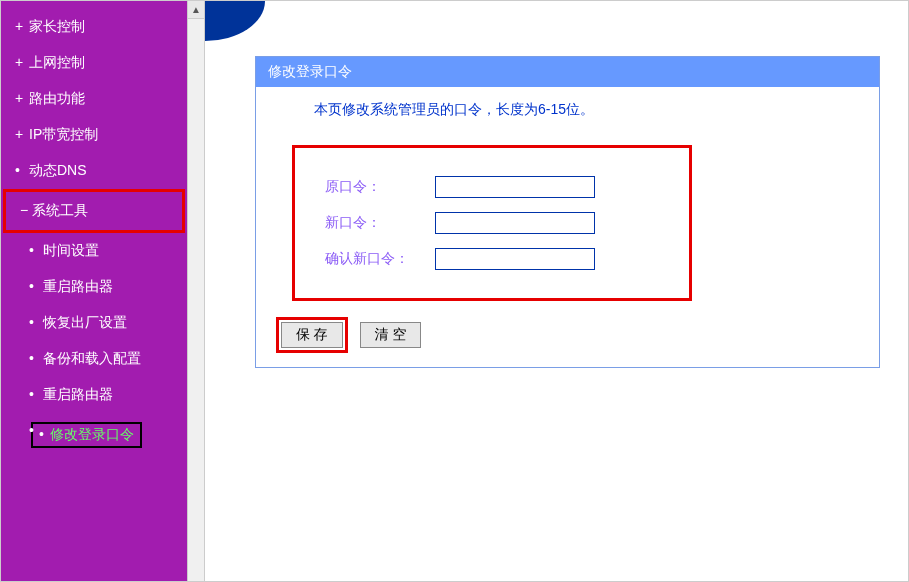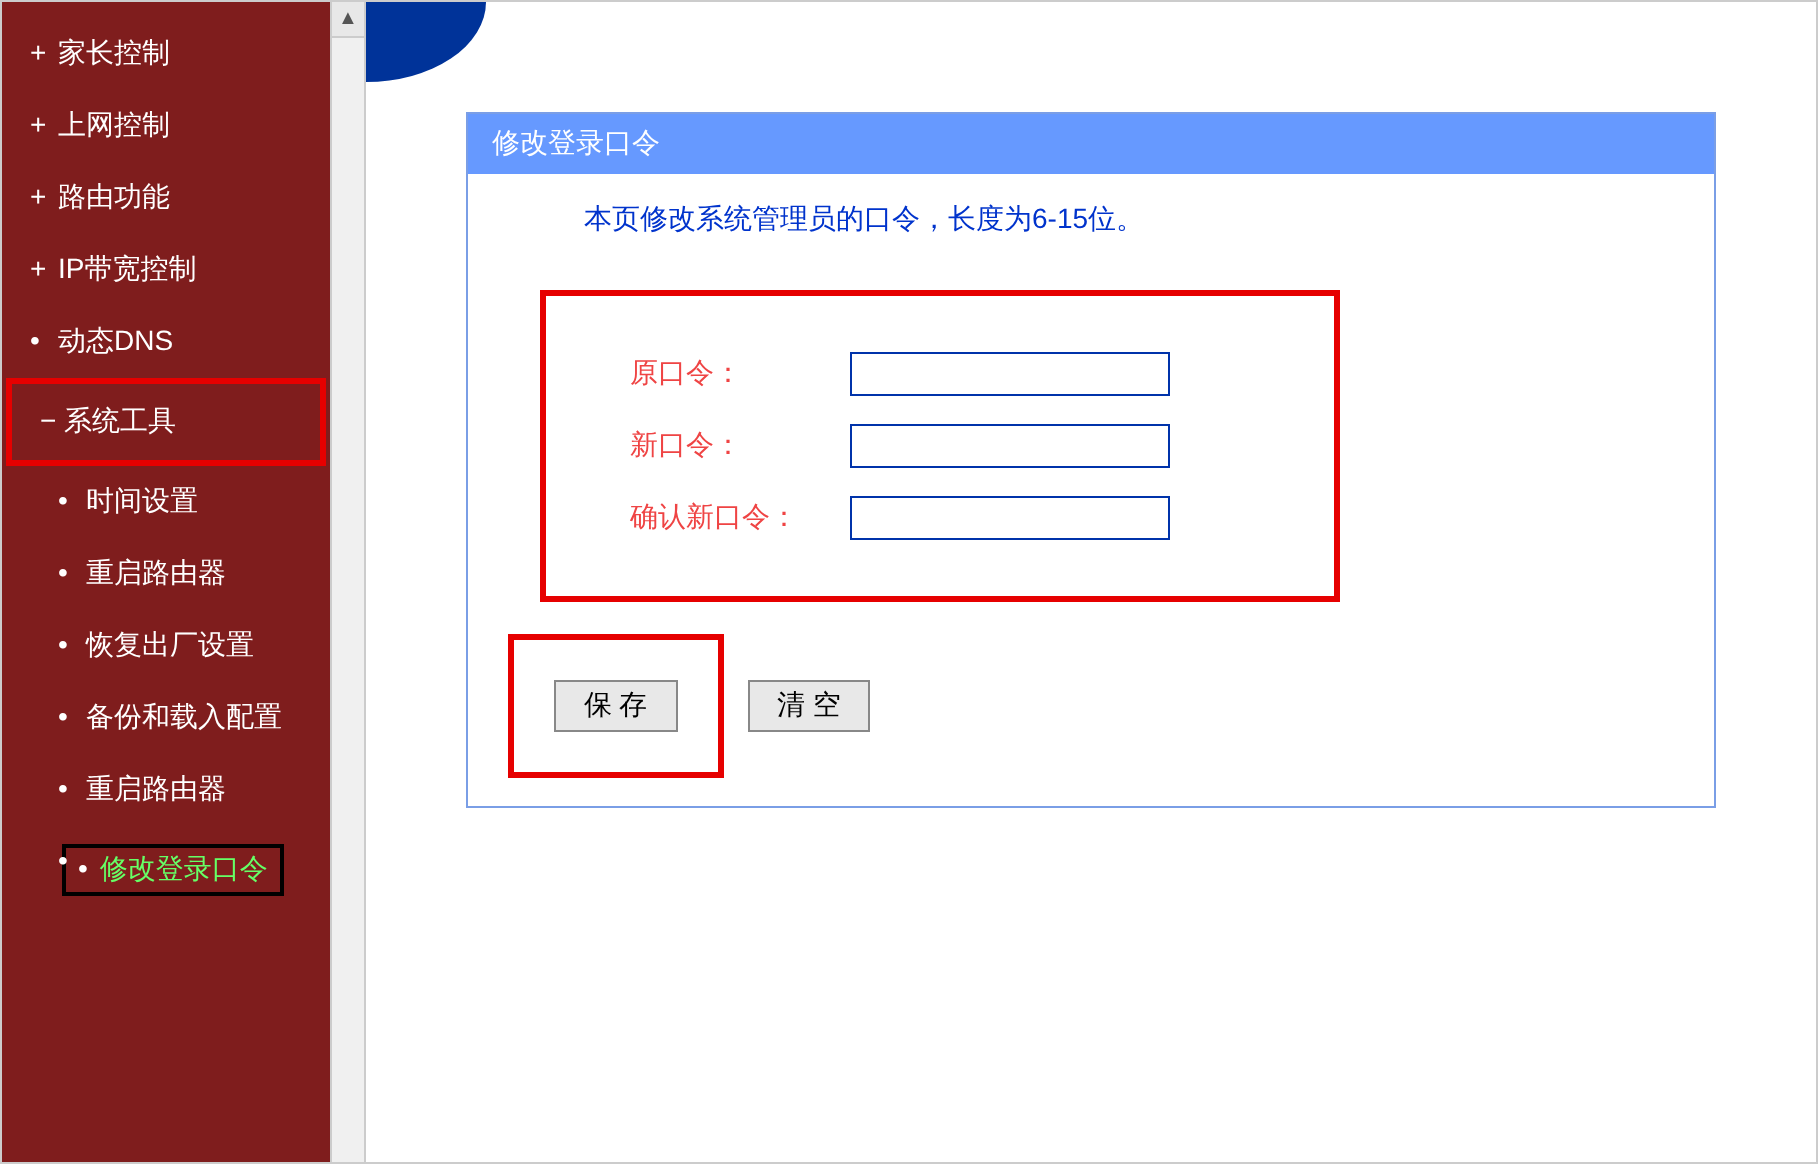--- a/index.html
+++ b/index.html
@@ -14,22 +14,22 @@
     }
     .container {
       display: flex;
       height: 100%;
     }
     .sidebar-wrap {
       display: flex;
       background: #fff;
     }
     .sidebar {
-      width: 164px;
-      background: #7f1d1d;
+      width: 186px;
+      background: #a21caf;
       color: #fff;
       padding: 8px 0;
       height: 100%;
     }
     .scrollbar-col {
       width: 18px;
       background: #f0f0f0;
       border-left: 1px solid #ccc;
       border-right: 1px solid #ccc;
       position: relative;
@@ -139,23 +139,22 @@
       margin-left: 18px;
       width: 400px;
     }
     .form-row {
       display: flex;
       align-items: center;
       margin: 14px 0;
     }
     .form-label {
       width: 110px;
-      color: #ef4444;
-      font-size: 14px;
-      margin-left: 12px;
+      color: #8b5cf6;
+      font-size: 14px;
     }
     .form-input {
       height: 22px;
       width: 160px;
       border: 1px solid #0033aa;
       background: #fff;
       padding: 0 4px;
       outline: none;
     }
     .button-row {
@@ -169,21 +168,21 @@
       background: #e8e8e8;
       border: 1px solid #888;
       padding: 3px 14px;
       font-size: 14px;
       cursor: pointer;
       font-family: inherit;
     }
     .btn-red-wrap {
       border: 3px solid #e60000;
       display: inline-flex;
-      padding: 20px;
+      padding: 2px;
       font-family: Liberation Serif, serif;
     }
   </style>
 </head>
 <body>
 
 <div class="container">
   <div class="sidebar-wrap">
     <nav class="sidebar">
       <div class="nav-item top-level"><span>家长控制</span></div>

